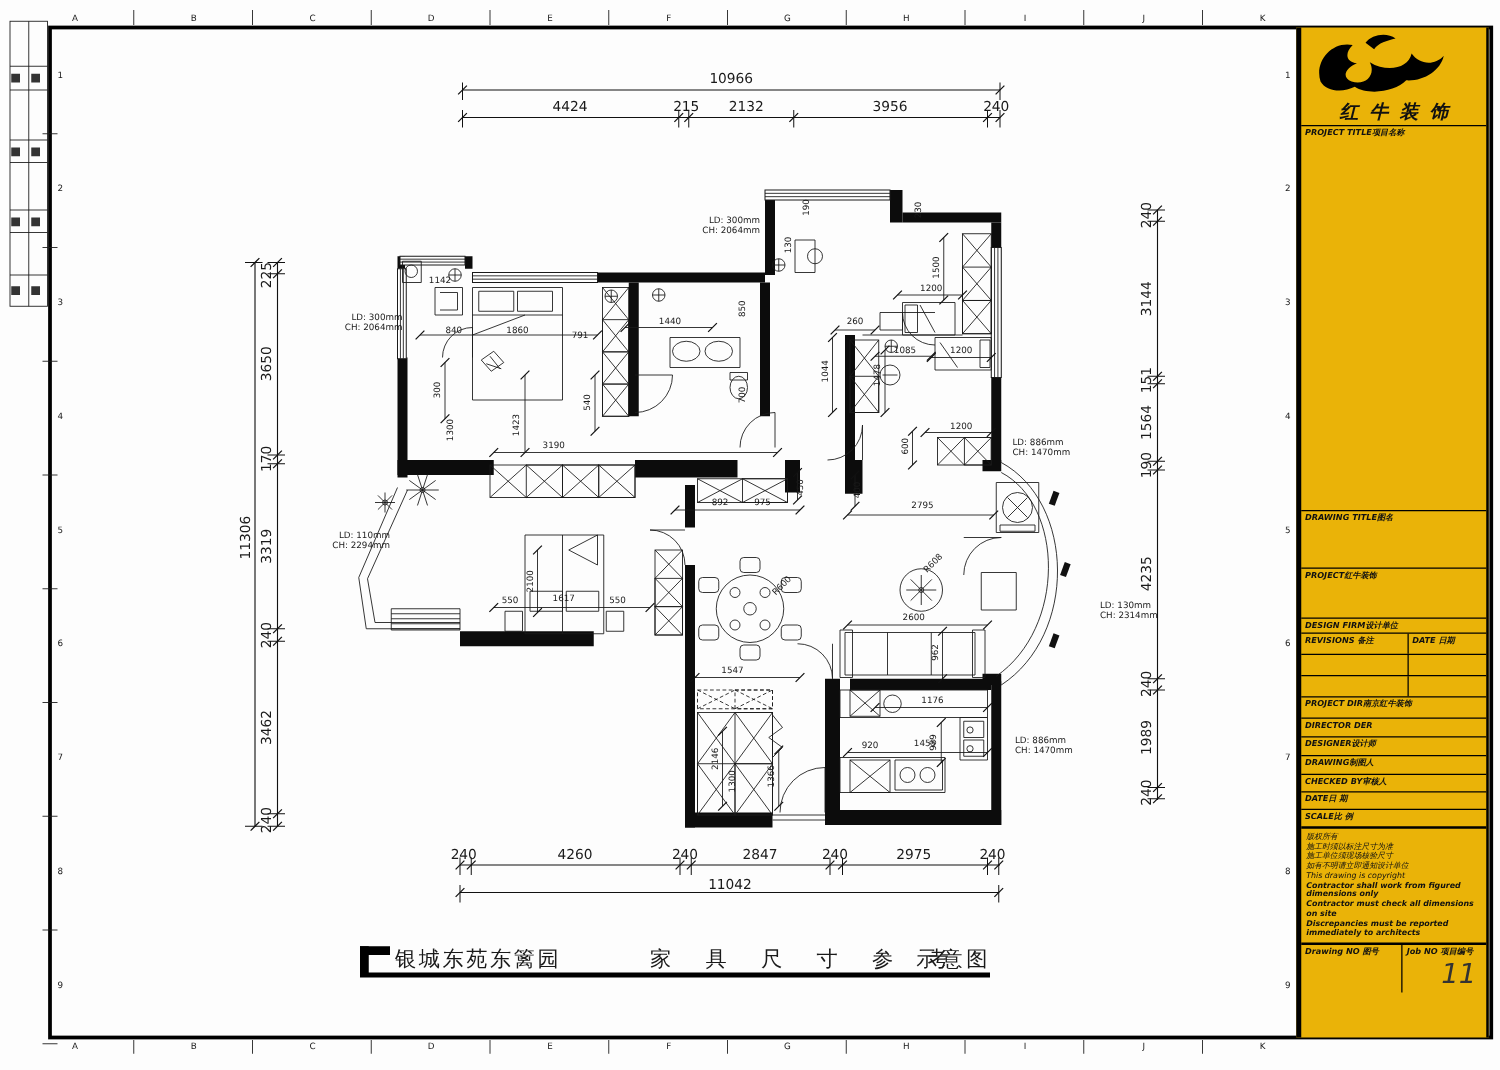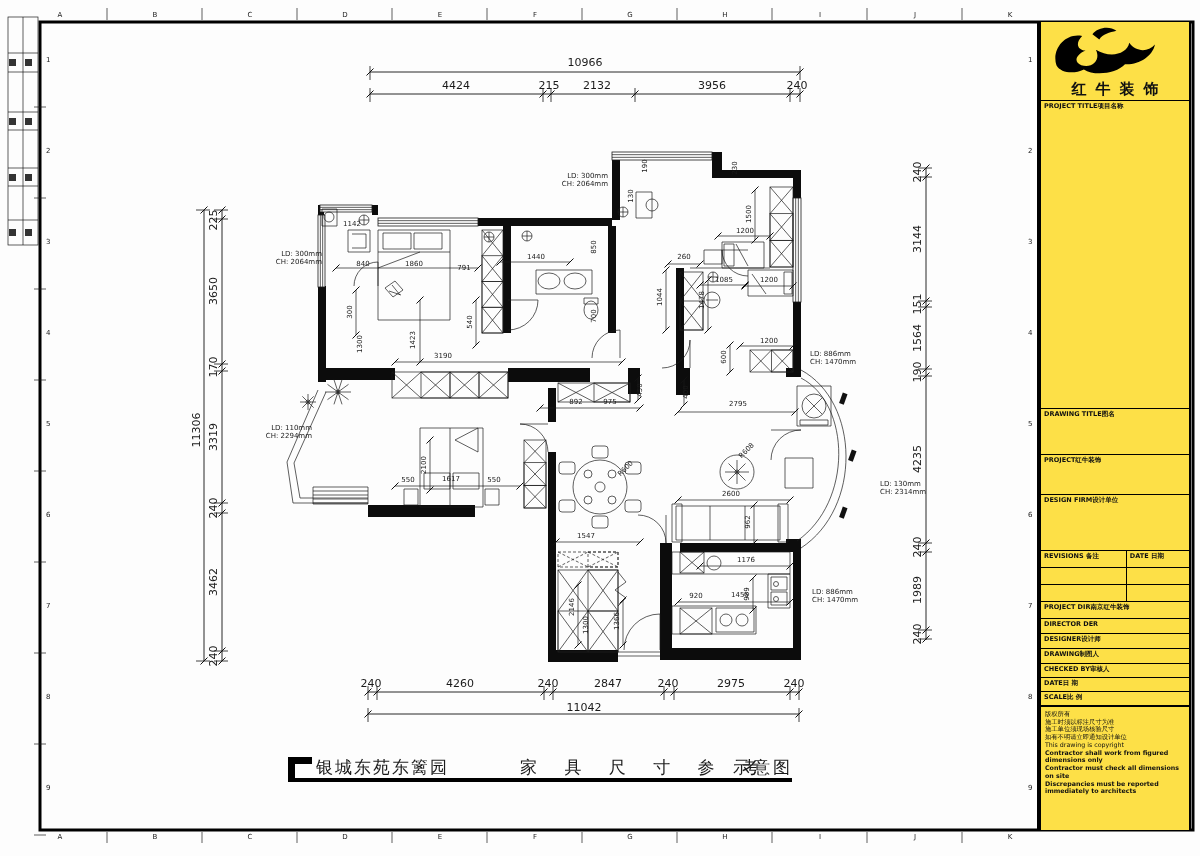--- a/index.html
+++ b/index.html
@@ -2,30 +2,30 @@
 <html><head>
 <meta charset="utf-8">
 <style>
   html,body{margin:0;padding:0;background:#e8e8e8;}
   .page{position:relative;width:1200px;height:856px;background:#fdfdfd;overflow:hidden;
         font-family:"DejaVu Sans","Liberation Sans",sans-serif;}
   svg{position:absolute;left:0;top:0;}
   svg text{fill:#1a1a1a;font-family:"DejaVu Sans","Liberation Sans",sans-serif;}
   
   .tb{position:absolute;left:1037px;top:22px;width:154px;height:808px;border-left:4px solid #000;
-      border-right:2px solid #000;background:#fde047;box-sizing:border-box;font-size:7px;color:#111;}
+      border-right:2px solid #000;background:#eab308;box-sizing:border-box;font-size:7px;color:#111;font-style:italic;}
   .tb .logo{height:56px;display:flex;align-items:center;justify-content:center;border-bottom:0;}
   .tb .brand{height:22px;display:flex;align-items:center;justify-content:center;
              font-size:15px;font-weight:bold;letter-spacing:9px;padding-left:9px;}
   .hdr{border-top:1.5px solid #000;padding:1px 3px;display:flex;
        font-weight:bold;font-size:6.5px;white-space:nowrap;overflow:hidden;}
   .fill{border:0;}
   .firm{display:flex;align-items:flex-start;justify-content:center;font-size:11px;
         letter-spacing:2px;padding-top:8px;}
-  .revtbl{border-top:1.5px solid #000;display:flex;flex-direction:column;margin-top:44px;}
+  .revtbl{border-top:1.5px solid #000;display:flex;flex-direction:column;}
   .revrow{display:flex;height:16px;border-top:1px solid #000;}
   .revrow:first-child{border-top:0;}
   .revrow .c1{width:58%;border-right:1px solid #000;padding:1px 3px;box-sizing:border-box;font-weight:bold;font-size:6.5px;}
   .revrow .c2{flex:1;padding:1px 3px;font-weight:bold;font-size:6.5px;}
   .notes{border-top:2.5px solid #000;padding:3px 4px;font-size:6.3px;line-height:1.23;}
   .notes .b{font-weight:bold;}
   .norow{border-top:2px solid #000;display:flex;height:38px;}
   .norow .c1{width:55%;border-right:1px solid #000;padding:1px 3px;box-sizing:border-box;font-size:6.5px;font-weight:bold;}
   .norow .c2{flex:1;padding:1px 3px;font-size:6.5px;font-weight:bold;position:relative;}
   .jobno{position:absolute;right:8px;bottom:2px;font-size:22px;font-weight:normal;color:#333;}
@@ -755,15 +755,22 @@
       <div>版权所有</div>
       <div>施工时须以标注尺寸为准</div>
       <div>施工单位须现场核验尺寸</div>
       <div>如有不明请立即通知设计单位</div>
       <div>This drawing is copyright</div>
       <div class="b">Contractor shall work from figured dimensions only</div>
       <div class="b">Contractor must check all dimensions on site</div>
       <div class="b">Discrepancies must be reported immediately to architects</div>
     </div>
 
+    <div class="norow">
+      <div class="c1">Drawing NO 图号</div>
+      <div class="c2">
+        <span>Job NO 项目编号</span>
+        <span class="jobno">11</span>
+      </div>
+    </div>
   </div>
 
 </div>
 
 </body></html>

